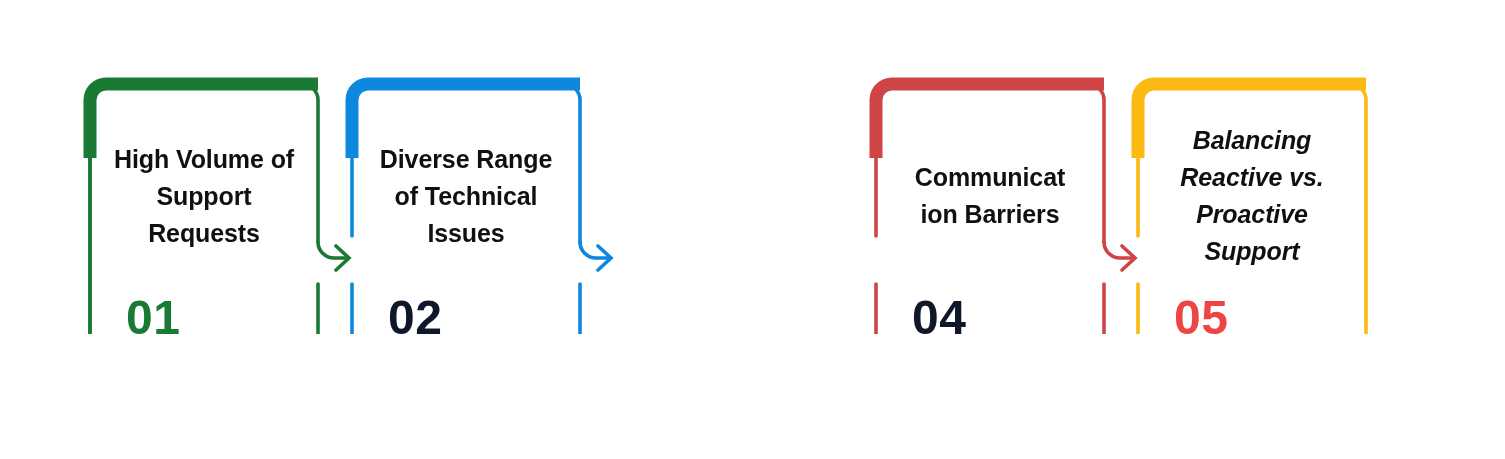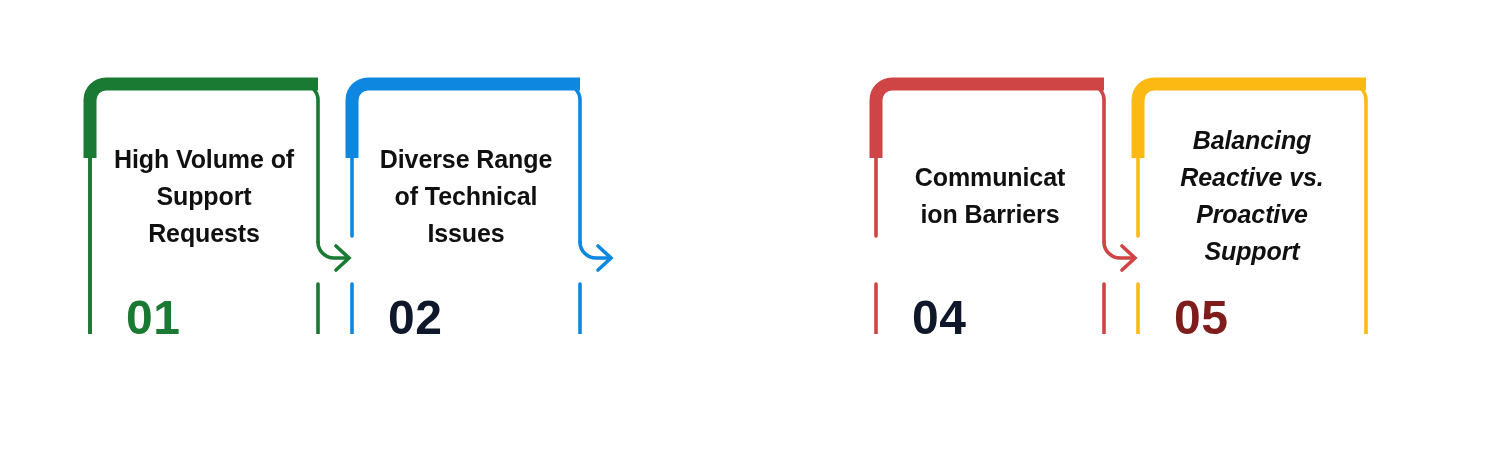--- a/index.html
+++ b/index.html
@@ -114,16 +114,16 @@
           <path d="M 16 84 H 212 A 16 16 0 0 1 228 100 V 352" fill="none" stroke="#fcb913" stroke-width="3.6" stroke-linecap="round"></path>
           <path d="M 0 158 V 236" fill="none" stroke="#fcb913" stroke-width="3.6" stroke-linecap="round"></path>
           <path d="M 0 284 V 356 A 16 16 0 0 0 16 372 H 142" fill="none" stroke="#fcb913" stroke-width="3.6" stroke-linecap="round"></path>
           <circle cx="142" cy="372" r="7" fill="#fcb913"></circle>
           <path d="M 0 158 V 100 A 16 16 0 0 1 16 84 H 228" fill="none" stroke="#fcb913" stroke-width="13" stroke-linecap="butt"></path>
         </svg>
         <div class="card-title" style="top: 122px; font-style: italic;">Balancing
 Reactive vs.
 Proactive
 Support</div>
-        <div class="card-number" style="left: 36px; top: 294px; color: #7f1d1d;">05</div>
+        <div class="card-number" style="left: 36px; top: 294px; color: #ef4444;">05</div>
       </div>
     </div>
 </div>
 
 </body></html>

